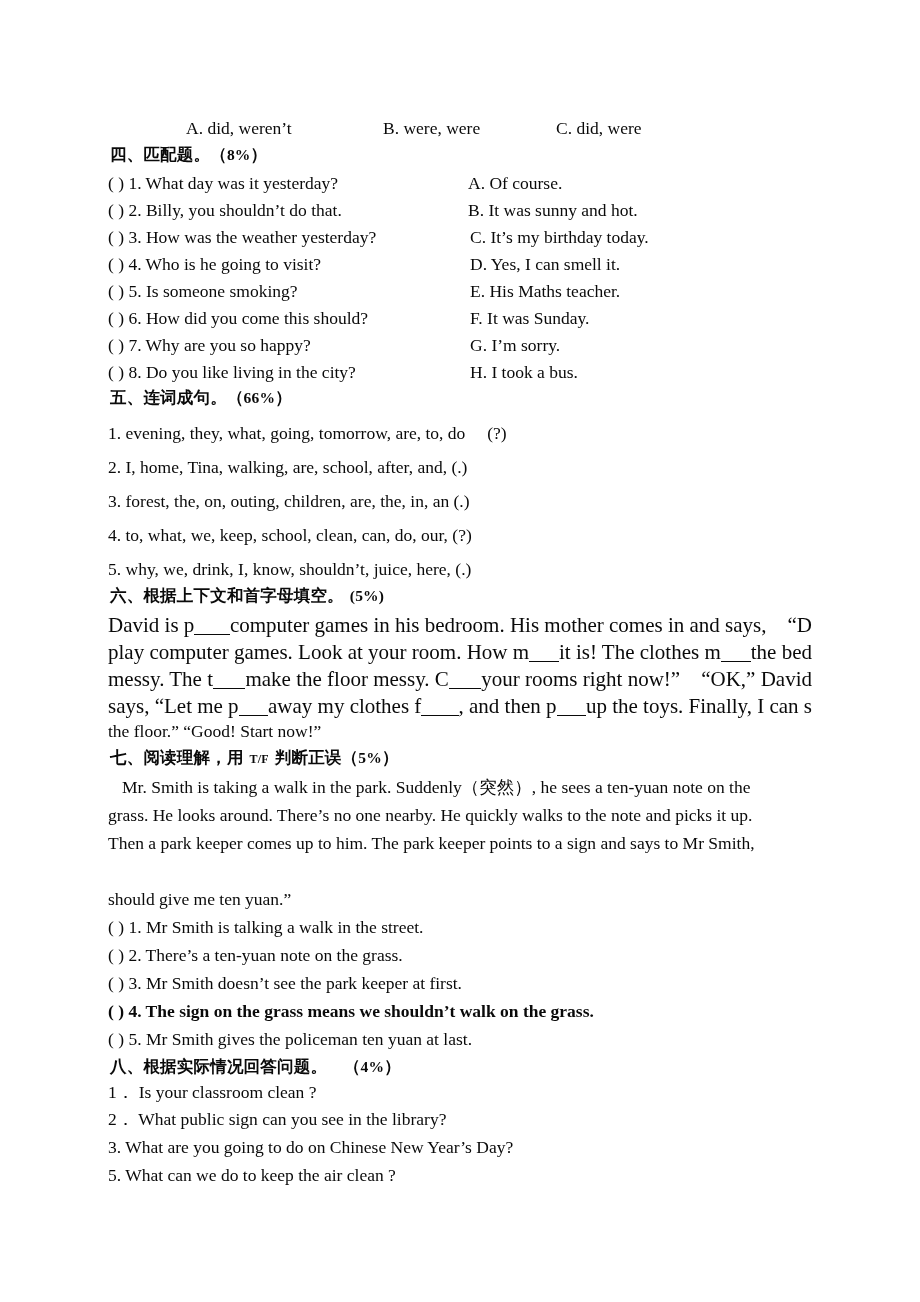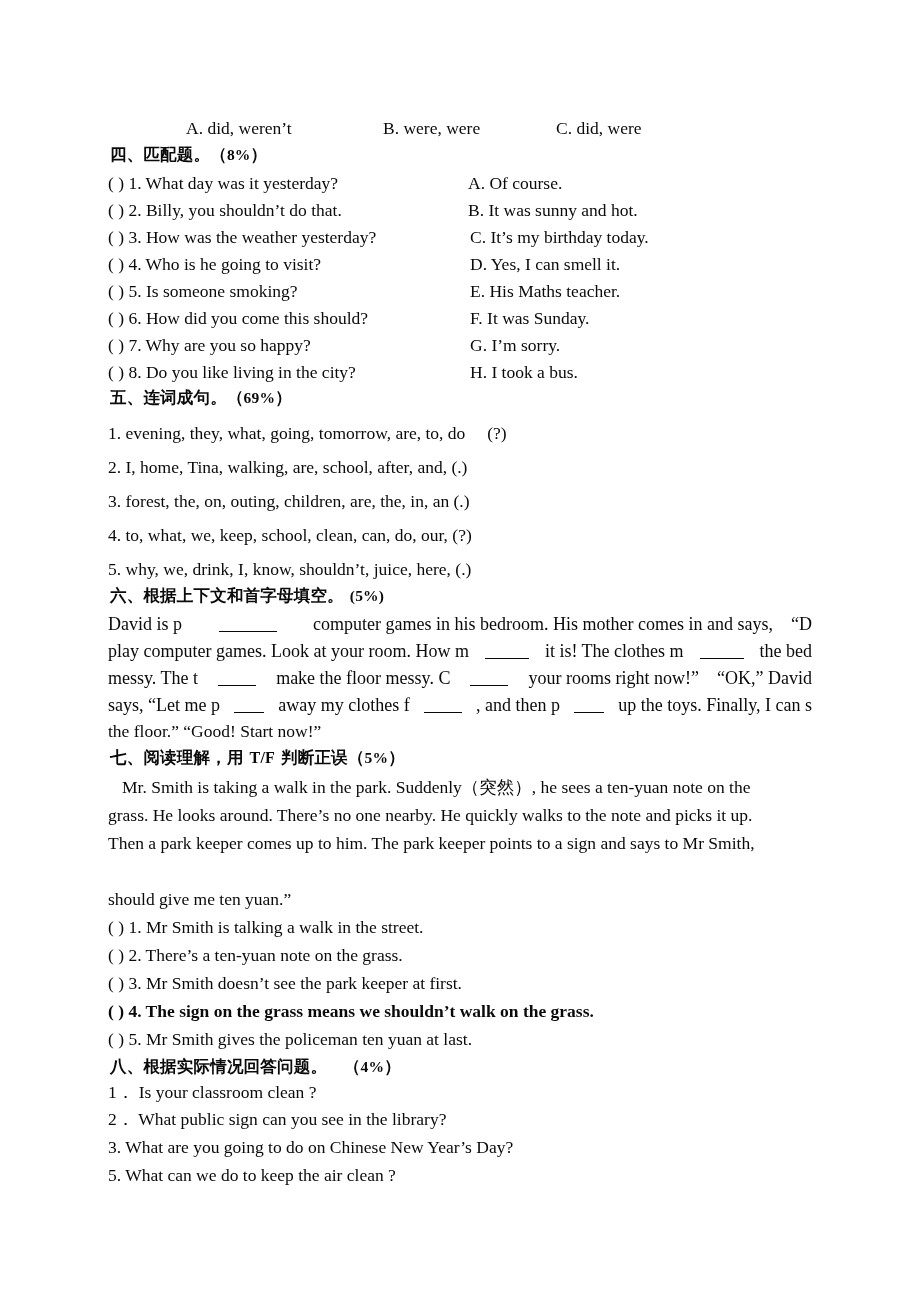--- a/index.html
+++ b/index.html
@@ -49,36 +49,36 @@
     letter-spacing: 0.2px;
   }
   .sect .pct {
     font-family: "Liberation Serif", serif;
     font-weight: bold;
     font-size: 15.5px;
   }
   .sect .lat {
     font-family: "Liberation Serif", serif;
     font-weight: bold;
-    font-size: 16px;
+    font-size: 12px;
   }
 
   
   .brk { letter-spacing: 0px; }
 
   
   .cloze-line {
     position: absolute;
     font-size: 17.5px;
     line-height: 1;
     white-space: nowrap;
   }
   .jst {
     position: absolute;
-    font-size: 18px;
+    font-size: 21px;
     line-height: 1;
     display: flex;
     justify-content: space-between;
   }
   .jst > span { white-space: pre; }
 
   .blank {
     display: inline-block;
     border-bottom: 1px solid #0a0a0a;
     vertical-align: baseline;
@@ -118,21 +118,21 @@
 
   <div class="row brk" style="left:108px; top:310px;"><span>(      ) 6. </span><span>How did you come this should?</span></div>
   <div class="row" style="left:470px; top:310px;"> F. It was Sunday.</div>
 
   <div class="row brk" style="left:108px; top:337px;"><span>(      ) 7. </span><span>Why are you so happy?</span></div>
   <div class="row" style="left:470px; top:337px;"> G. I’m sorry.</div>
 
   <div class="row brk" style="left:108px; top:364px;"><span>(      ) 8. </span><span>Do you like living in the city?</span></div>
   <div class="row" style="left:470px; top:364px;">  H. I took a bus.</div>
 
-  <div class="sect" style="left:110px; top:390px;"><span>五、连词成句。（</span><span class="pct">69%</span><span>）</span></div>
+  <div class="sect" style="left:110px; top:390px;"><span>五、连词成句。（</span><span class="pct">66%</span><span>）</span></div>
 
   <div class="row" style="left:108px; top:425px;">1. evening, they, what, going, tomorrow, are, to, do  (?)</div>
   <div class="row" style="left:108px; top:459px;">2. I, home, Tina, walking, are, school, after, and, (.)</div>
   <div class="row" style="left:108px; top:493px;">3. forest, the, on, outing, children, are, the, in, an (.)</div>
   <div class="row" style="left:108px; top:527px;">4. to, what, we, keep, school, clean, can, do, our, (?)</div>
   <div class="row" style="left:108px; top:561px;">5. why, we, drink, I, know, shouldn’t, juice, here, (.)</div>
 
   <div class="sect" style="left:110px; top:588px;"><span>六、根据上下文和首字母填空。</span><span class="pct" style="margin-left:6px;">(5%)</span></div>
 
   <div class="jst" style="left:108px; top:615px; width:704px;">

